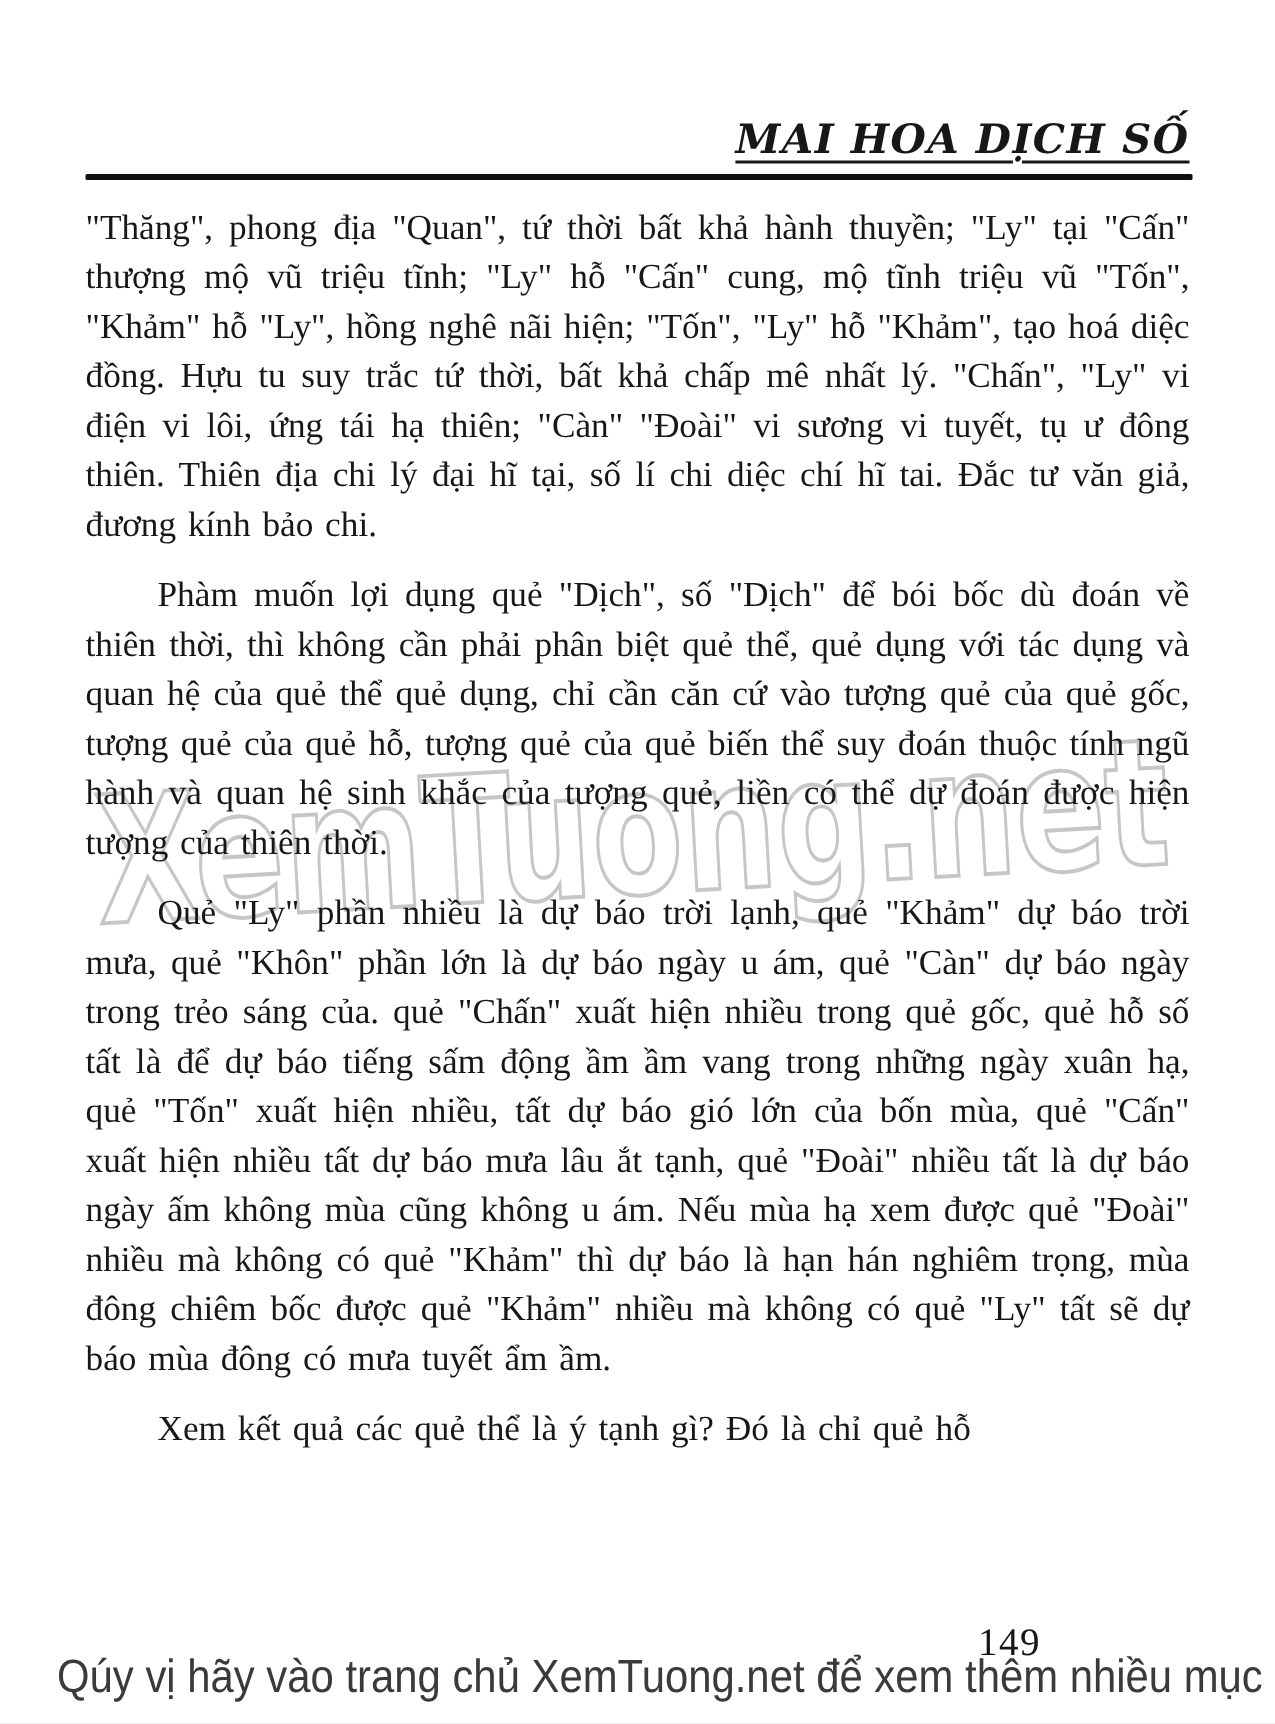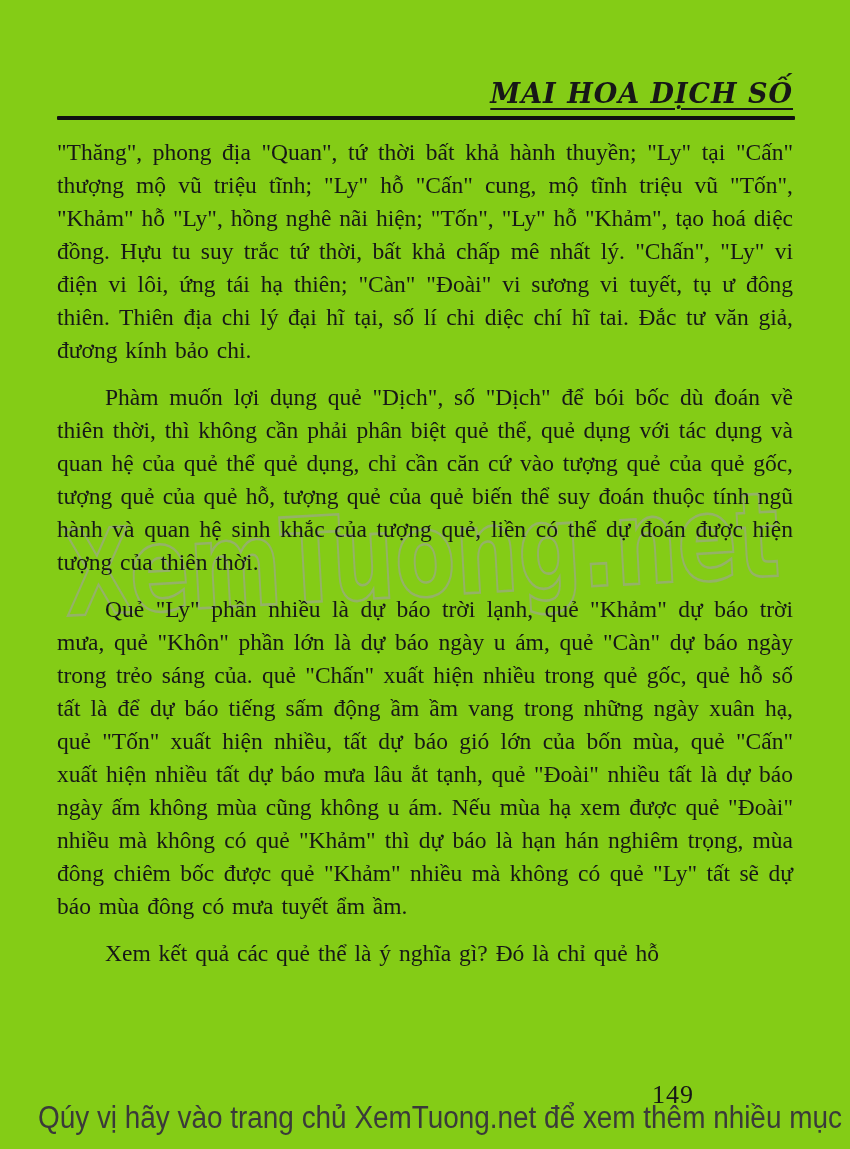--- a/index.html
+++ b/index.html
@@ -1,19 +1,19 @@
 <!DOCTYPE html>
 <html><head>
 <meta charset="utf-8">
 <style>
   html,body{margin:0;padding:0;background:#e8e8e8;}
   .page{
     position:relative;
     width:850px;height:1149px;
-    background:#84cc16;
+    background:#ffffff;
     overflow:hidden;
     font-family:"Liberation Serif","DejaVu Serif",serif;
     color:#171717;
   }
   
   .header{
     position:absolute;top:78px;left:57px;right:57px;
     text-align:right;
   }
   .header-title{
@@ -79,21 +79,21 @@
   <div class="watermark">
     <svg width="760" height="210" viewBox="0 0 760 210">
       <text x="4" y="148" font-family="DejaVu Sans, sans-serif" font-weight="bold" font-size="118" textLength="716" lengthAdjust="spacingAndGlyphs" fill="none" stroke="#a0a0a0" stroke-width="2.6" opacity="0.75">XemTuong.net</text>
     </svg>
   </div>
 
   <main class="body-text">
     <p class="para">"Thăng", phong địa "Quan", tứ thời bất khả hành thuyền; "Ly" tại "Cấn" thượng mộ vũ triệu tĩnh; "Ly" hỗ "Cấn" cung, mộ tĩnh triệu vũ "Tốn", "Khảm" hỗ "Ly", hồng nghê nãi hiện; "Tốn", "Ly" hỗ "Khảm", tạo hoá diệc đồng. Hựu tu suy trắc tứ thời, bất khả chấp mê nhất lý. "Chấn", "Ly" vi điện vi lôi, ứng tái hạ thiên; "Càn" "Đoài" vi sương vi tuyết, tụ ư đông thiên. Thiên địa chi lý đại hĩ tại, số lí chi diệc chí hĩ tai. Đắc tư văn giả, đương kính bảo chi.</p>
     <p class="para indent">Phàm muốn lợi dụng quẻ "Dịch", số "Dịch" để bói bốc dù đoán về thiên thời, thì không cần phải phân biệt quẻ thể, quẻ dụng với tác dụng và quan hệ của quẻ thể quẻ dụng, chỉ cần căn cứ vào tượng quẻ của quẻ gốc, tượng quẻ của quẻ hỗ, tượng quẻ của quẻ biến thể suy đoán thuộc tính ngũ hành và quan hệ sinh khắc của tượng quẻ, liền có thể dự đoán được hiện tượng của thiên thời.</p>
     <p class="para indent">Quẻ "Ly" phần nhiều là dự báo trời lạnh, quẻ "Khảm" dự báo trời mưa, quẻ "Khôn" phần lớn là dự báo ngày u ám, quẻ "Càn" dự báo ngày trong trẻo sáng của. quẻ "Chấn" xuất hiện nhiều trong quẻ gốc, quẻ hỗ số tất là để dự báo tiếng sấm động ầm ầm vang trong những ngày xuân hạ, quẻ "Tốn" xuất hiện nhiều, tất dự báo gió lớn của bốn mùa, quẻ "Cấn" xuất hiện nhiều tất dự báo mưa lâu ắt tạnh, quẻ "Đoài" nhiều tất là dự báo ngày ấm không mùa cũng không u ám. Nếu mùa hạ xem được quẻ "Đoài" nhiều mà không có quẻ "Khảm" thì dự báo là hạn hán nghiêm trọng, mùa đông chiêm bốc được quẻ "Khảm" nhiều mà không có quẻ "Ly" tất sẽ dự báo mùa đông có mưa tuyết ẩm ầm.</p>
-    <p class="para indent last">Xem kết quả các quẻ thể là ý nghĩa gì? Đó là chỉ quẻ hỗ</p>
+    <p class="para indent last">Xem kết quả các quẻ thể là ý tạnh gì? Đó là chỉ quẻ hỗ</p>
   </main>
 
   <div class="page-number">149</div>
 
   <div class="footer-line">
     <span>Qúy vị hãy vào trang chủ </span><span>XemTuong.net</span><span> để xem thêm nhiều mục hay khác</span>
   </div>
 
 </div>
 

